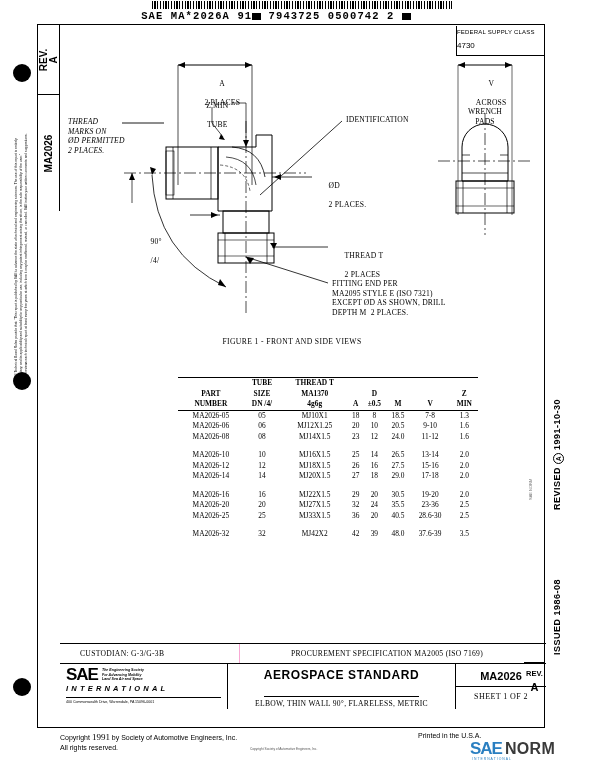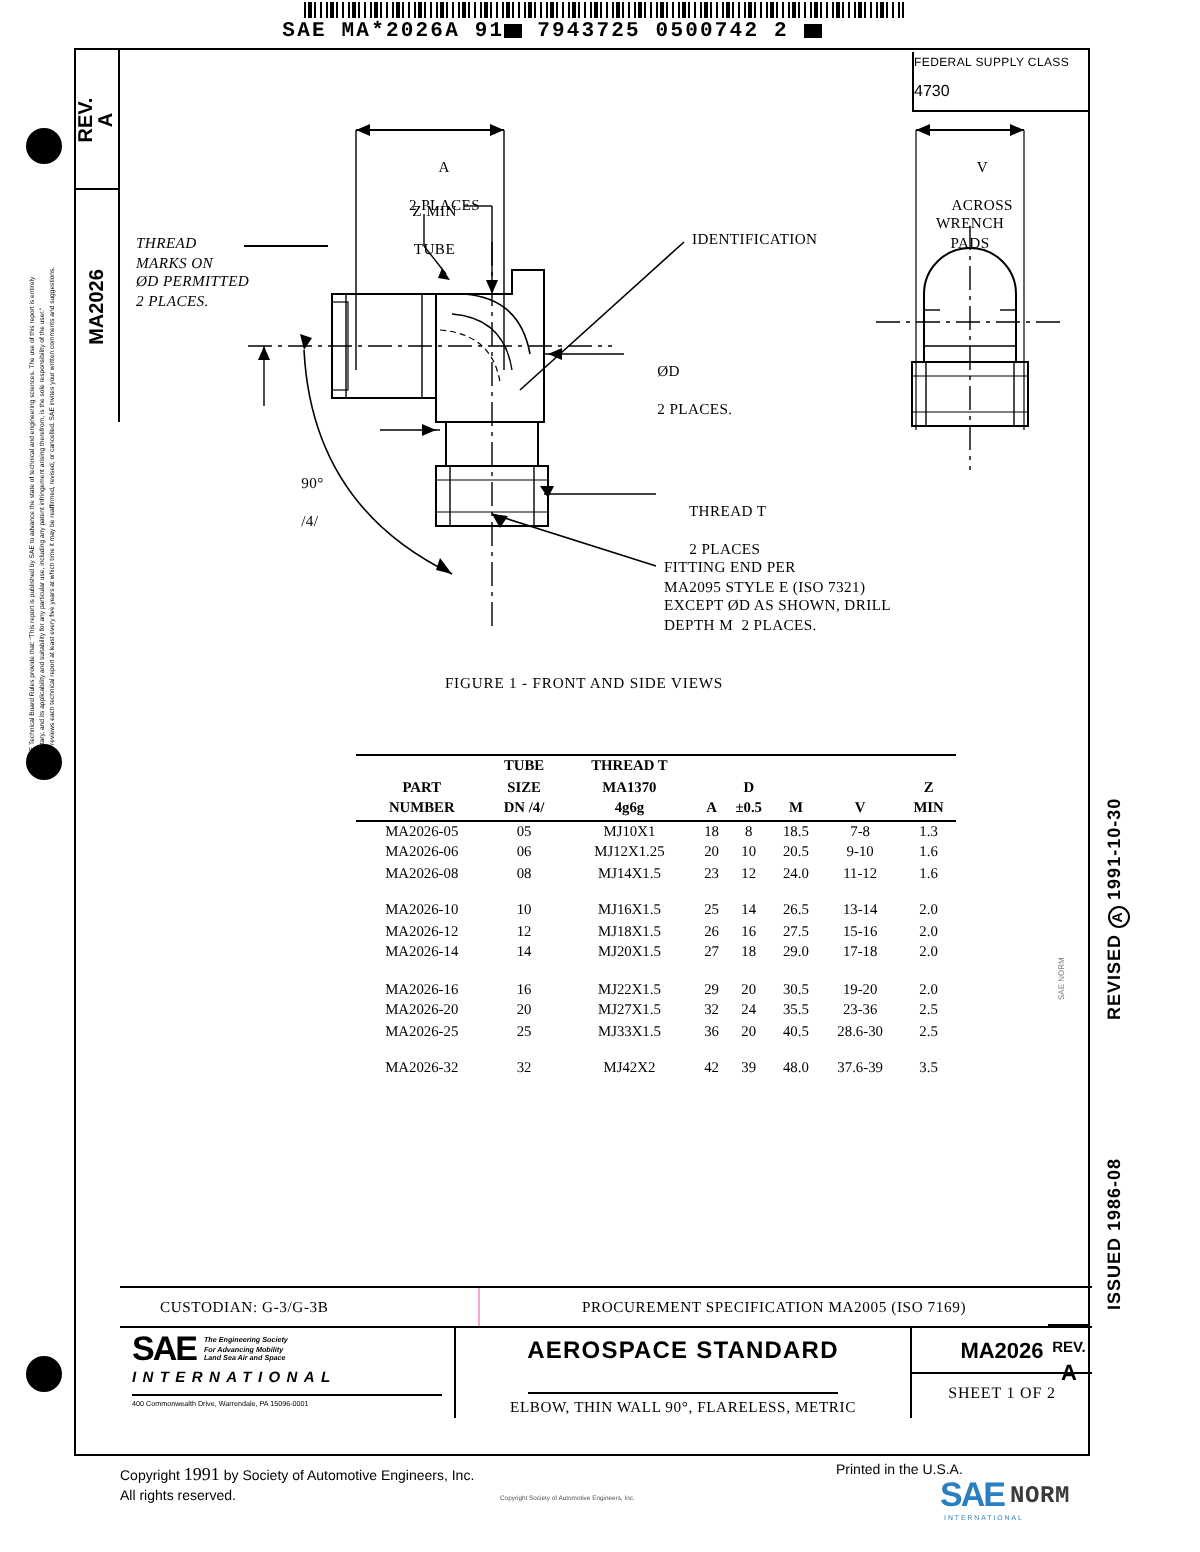--- a/index.html
+++ b/index.html
@@ -299,22 +299,22 @@
   #watermark {
     position: absolute; left: 470px; top: 740px;
     display: flex; align-items: center; gap: 3px;
   }
   #wm-mark {
     font-family: "Liberation Sans", sans-serif; font-weight: bold;
     font-size: 17px; letter-spacing: -1px; color: #2a7fc1;
     line-height: 16px;
   }
   #wm-text {
-    font-family: Liberation Mono, monospace; font-weight: bold;
-    font-size: 12px; color: #3a3a3a; letter-spacing: .3px;
+    font-family: Liberation Sans, sans-serif; font-weight: bold;
+    font-size: 16px; color: #3a3a3a; letter-spacing: .3px;
   }
   #wm-sub {
     position: absolute; left: 472px; top: 757px;
     font-family: "Liberation Sans", sans-serif; font-size: 3.4px;
     color: #2a7fc1; letter-spacing: 1px;
   }
 </style>
 </head>
 <body>
 

